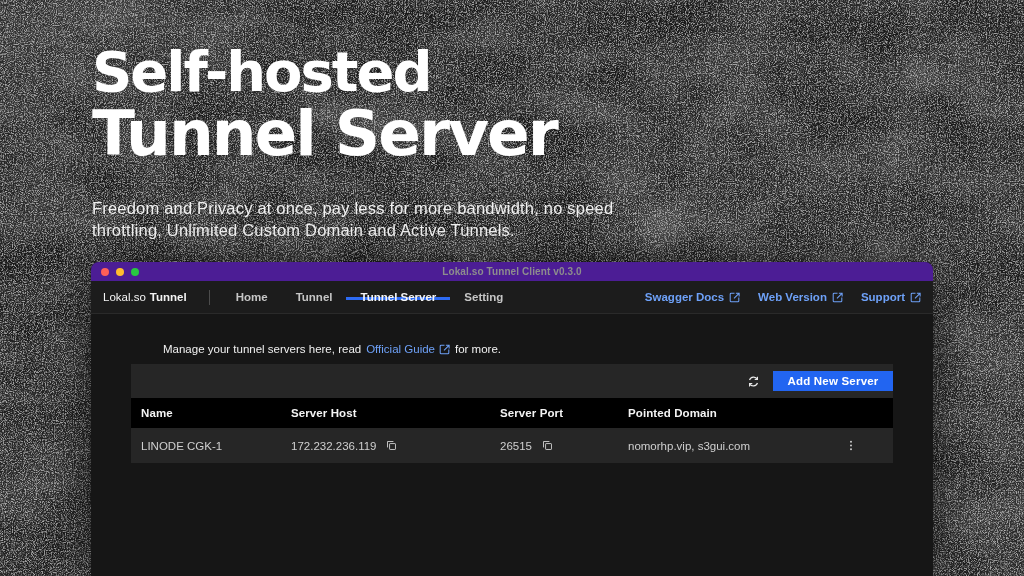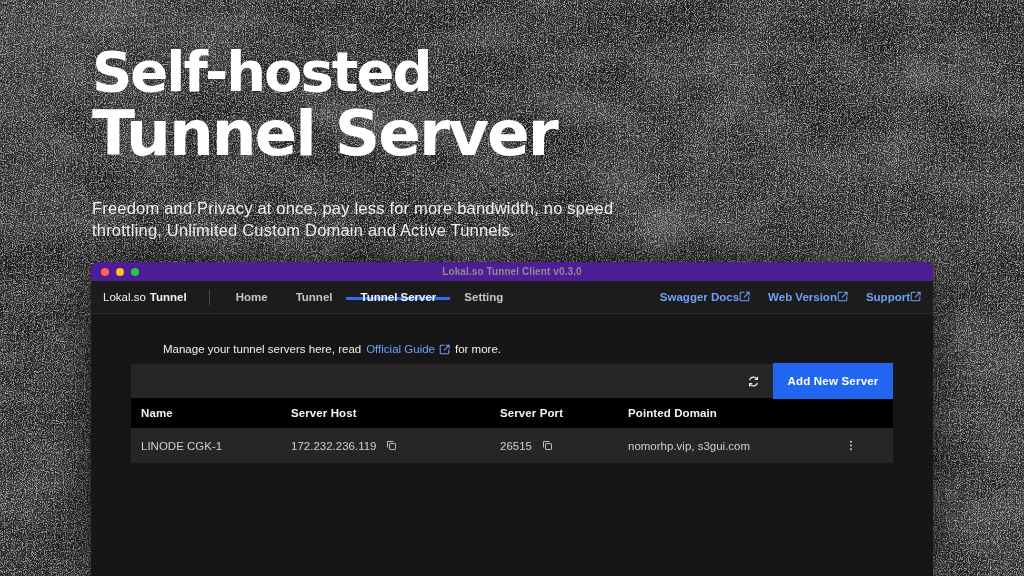--- a/index.html
+++ b/index.html
@@ -38,33 +38,33 @@
   .navbar { height: 30px; background: #1c1c1c; border-bottom: 1px solid #2a2a2a;
     display: flex; align-items: stretch; padding: 16px 12px; }
   .brand { display: flex; align-items: center; font-size: 11.5px; color: #f4f4f4; white-space: nowrap; }
   .brand b { margin-left: 4px; }
   .nav-divider { width: 1px; height: 15px; background: #4c4c4c; align-self: center; margin: 0 12px 0 22px; }
   .tabs { display: flex; align-items: stretch; }
   .tab { display: flex; align-items: center; padding: 0 14px; font-size: 11.5px; font-weight: 600;
     color: #c6c6c6; border-bottom: 3px solid transparent; cursor: pointer; }
   .tab.active { color: #f4f4f4; border-bottom-color: #2d6bf3; }
   .nav-links { margin-left: auto; display: flex; align-items: center; gap: 18px; }
-  .nav-link { display: flex; align-items: flex-start; color: #6ea1f8; font-size: 11.5px;
+  .nav-link { display: flex; align-items: flex-end; gap: 5px; color: #6ea1f8; font-size: 11.5px;
     font-weight: 600; cursor: pointer; white-space: nowrap; }
 
   .content { padding: 22px 40px 0 40px; }
   .page-heading { font-size: 20px; font-weight: 400; color: #f4f4f4; letter-spacing: 0.2px; }
   .page-desc { margin-top: 7px; display: flex; align-items: center; gap: 5px; font-size: 11.5px; color: #f0f0f0; margin-left: 32px; }
   .page-desc .guide-link { color: #6ea1f8; display: flex; align-items: center; gap: 4px; cursor: pointer; }
 
   .toolbar { margin-top: 9px; height: 34px; background: #262626; display: flex; align-items: center;
     justify-content: flex-end; }
   .refresh-btn { width: 40px; height: 34px; display: flex; align-items: center; justify-content: center;
     color: #e8e8e8; background: transparent; border: none; cursor: pointer; }
-  .add-btn { width: 120px; height: 36px; background: #2265f1; color: #ffffff; border: none;
+  .add-btn { width: 120px; height: 20px; background: #2265f1; color: #ffffff; border: none;
     font-family: "Liberation Sans", sans-serif; font-size: 11.5px; font-weight: 700; letter-spacing: 0.2px; cursor: pointer; }
 
   .grid-row { display: grid; grid-template-columns: 150px 209px 128px 215px 1fr; align-items: center; }
   .thead { height: 30px; background: #000000; }
   .thead .cell { font-size: 11.5px; font-weight: bold; color: #f4f4f4; padding-left: 10px; letter-spacing: 0.1px; }
   .trow { height: 35px; background: #262626; }
   .trow .cell { font-size: 11.5px; color: #cfcfcf; padding-left: 10px; display: flex; align-items: center; }
   .copy-btn { background: none; border: none; color: #c6c6c6; margin-left: 10px; cursor: pointer;
     display: flex; align-items: center; padding: 0; }
   .kebab-btn { background: none; border: none; color: #dedede; cursor: pointer; padding: 0 2px;

